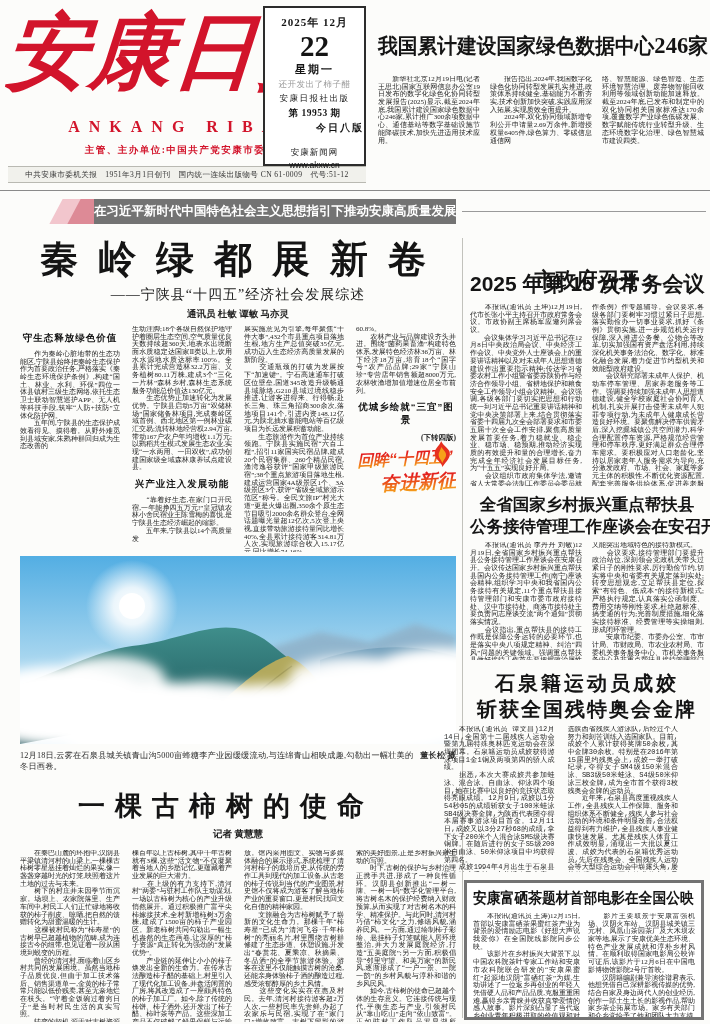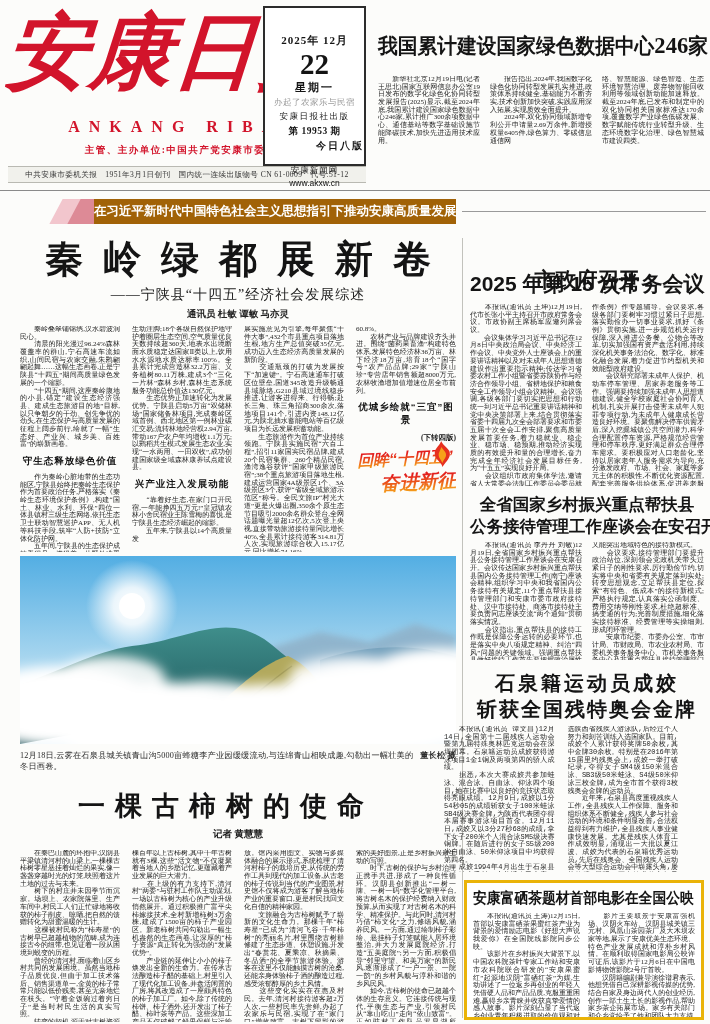--- a/index.html
+++ b/index.html
@@ -26,21 +26,21 @@
   }
   .mast-footer {
     left:8px; top:166px; width:358px; height:17px;
     background:#f1f1ec; border-top:1px solid #b9b9b2; border-bottom:1px solid #b9b9b2;
     font-size:7.6px; line-height:15px; color:#333; text-align:center; letter-spacing:.4px;
     white-space:nowrap;
   }
   
   .datebox {
     left:263px; top:6px; width:103px; height:160px;
-    border:2px solid #2c2c2c; background:#fff; text-align:center; padding-top:25px;
+    border:2px solid #2c2c2c; background:#fff; text-align:center; padding-top:7px;
   }
   .db-ym   { font-size:11px; font-weight:bold; letter-spacing:1px; }
   .db-day  { font-size:29px; font-weight:bold; line-height:32px; }
   .db-week { font-size:11px; font-weight:bold; letter-spacing:2px; }
   .db-lunar{ font-size:8.5px; color:#9a9a9a; margin-top:2px; letter-spacing:.5px;}
   .db-pub  { font-size:8.5px; margin-top:2px; letter-spacing:1.5px; }
   .db-issue{ font-size:9.5px; font-weight:bold; margin-top:2px; letter-spacing:.5px;}
   .db-pages{ font-size:10px;  font-weight:bold; margin-top:1px; letter-spacing:2px;text-align:right;}
   .db-site { font-size:8.5px; margin-top:12px; letter-spacing:1px;}
   .db-url  { font-size:8.5px; margin-top:1px; font-family:"Liberation Sans",sans-serif;}
@@ -60,29 +60,29 @@
     font-size:7px; line-height:1.1; text-align:justify; white-space:pre-line;
     color:#1c1c1c;
   }
 
   .rule-top { left:0; top:190px; width:710px; height:1px; background:#8a8a8a; }
 
   
   .banner-deco1 { left:56px; top:199px; width:30px; height:25px; background:#f2c6cd; transform:skewX(-28deg); }
   .banner-deco2 { left:74px; top:199px; width:30px; height:25px; background:#dd8a96; transform:skewX(-28deg); }
   .banner {
-    left:94px; top:199px; width:362px; height:25px; background:#a16207;
+    left:94px; top:199px; width:362px; height:25px; background:#737373;
     color:#fff; font-family:"Liberation Sans",sans-serif; font-weight:bold;
     font-size:12.5px; line-height:25px; text-align:center; white-space:nowrap;
   }
   .banner-line { left:462px; top:211px; width:244px; height:1px; background:#9a9a9a; }
 
   
   .main-h {
-    left:20px; top:234px; width:436px; text-align:center;
+    left:20px; top:234px; width:436px; 
     font-family:"Liberation Sans",sans-serif; font-weight:900; font-size:38px;
     letter-spacing:20px; white-space:nowrap; text-indent:20px;
   }
   .main-sub { left:20px; top:286px; width:436px; text-align:center; font-size:14px; letter-spacing:1px; color:#222; }
   .main-by  { left:20px; top:308px; width:436px; text-align:center; font-size:9.5px; font-weight:bold; color:#222; }
   .main-cols { left:20px; top:326px; width:436px; height:226px; display:flex; gap:12px; }
   .main-cols .mcol { flex:1; overflow:hidden; }
   .subhead {
     font-family:"Liberation Sans",sans-serif; font-weight:bold; font-size:9.5px;
     text-align:center; margin:6px 0; letter-spacing:1px;
@@ -127,42 +127,42 @@
   .rec-h1 { top:494px; font-size:16.5px; }
   .rec-h2 { top:516px; font-size:16.5px; }
   .rec-cols { left:470px; top:542px; width:234px; height:118px; display:flex; gap:10px; }
 
   .ath-h1 { top:670px; font-size:20px; font-family:"Liberation Serif",serif; letter-spacing:3px; }
   .ath-h2 { top:696px; font-size:20px; font-family:"Liberation Serif",serif; letter-spacing:2px; }
   .ath-cols { left:444px; top:726px; width:234px; height:146px; display:flex; gap:13px;font-family:Liberation Mono, monospace; }
 
   .moviebox {
     left:464px; top:880px; width:240px; height:140px;
-    border:3px solid #eab308; background:#fff; padding:6px 6px 4px 6px;
+    border:3px solid #737373; background:#fff; padding:6px 6px 4px 6px;
   }
   .movie-h {
     font-family:"Liberation Sans",sans-serif; font-weight:900; font-size:15px;
     white-space:nowrap; transform:scaleX(.92); transform-origin:left; margin-bottom:5px;
   }
   .movie-cols { display:flex; gap:8px; height:104px; overflow:hidden; }
   .movie-cols .rcol { flex:1; overflow:hidden; }
 </style>
 </head>
 <body>
 
 <div class="abs mast-title">安康日报</div>
 <div class="abs mast-latin">ANKANG RIBAO</div>
 <div class="abs mast-supervisor">主管、主办单位:中国共产党安康市委员会</div>
 <div class="abs mast-footer">中共安康市委机关报　1951年3月1日创刊　国内统一连续出版物号 CN 61-0009　代号:51-12</div>
 
 <div class="abs datebox">
   <div class="db-ym">2025年 12月</div>
   <div class="db-day">22</div>
   <div class="db-week">星期一</div>
-  <div class="db-lunar">办起了农家乐与民宿</div>
+  <div class="db-lunar">还开发出了柿子醋</div>
   <div class="db-pub">安康日报社出版</div>
   <div class="db-issue">第 19953 期</div>
   <div class="db-pages">今日八版</div>
   <div class="db-site">安康新闻网</div>
   <div class="db-url">www.akxw.cn</div>
 </div>
 
 <div class="abs topart">
   <div class="topart-h"><span>我国累计建设国家绿色数据中心</span><span class="num">246</span><span>家</span></div>
   <div class="topart-cols">
@@ -179,23 +179,20 @@
 <div class="abs banner-deco2"></div>
 <div class="abs banner">在习近平新时代中国特色社会主义思想指引下推动安康高质量发展</div>
 <div class="abs banner-line"></div>
 
 <div class="abs main-h">秦岭绿都展新卷</div>
 <div class="abs main-sub">——宁陕县“十四五”经济社会发展综述</div>
 <div class="abs main-by">通讯员 杜敏 谭敏 马亦灵</div>
 
 <div class="abs main-cols">
   <div class="mcol">
-    <div class="smalltext">　　秦岭叠翠铺锦绣,汉水碧波润民心。
-　　清晨的阳光漫过96.24%森林覆盖率的群山,宁石高速车流如织,山间民宿与农家交融,朱鹮翩翩起舞……这幅生态画卷,正是宁陕县“十四五”期间高质量绿色发展的一个缩影。
-　　“十四五”期间,这座秦岭腹地的小县,锚定“建设生态经济强县、建成生态旅游目的地”目标,以只争朝夕的干劲、创先争优的劲头,在生态保护与高质量发展的征程上阔步前行,绘就了一幅“生态好、产业兴、城乡美、百姓富”的崭新画卷。</div>
     <div class="subhead">守生态释放绿色价值</div>
     <div class="smalltext">　　作为秦岭心脏地带的生态功能区,宁陕县始终把秦岭生态保护作为首要政治任务,严格落实《秦岭生态环境保护条例》,构建“国土、林业、水利、环保”四位一体县镇村三级生态网络,依托生态卫士联动智慧巡护APP、无人机等科技手段,筑牢“人防+技防”立体化防护网。
 　　五年间,宁陕县的生态保护成效看得见、摸得着。从野外难觅到县域安家,朱鹮种群回归成为生态改善的</div>
   </div>
   <div class="mcol">
     <div class="smalltext">生动注脚;18个各级自然保护地守护着圈层生态空间,空气质量优良天数持续超360天,地表水出境断面水质稳定达国家Ⅱ类以上,饮用水水源地水质达标率100%。全县累计完成营造林32.2万亩、义务植树80.11万株,建成3个“三化一片林”森林乡村,森林生态系统服务功能总价值达130亿元。
 　　生态优势正加速转化为发展优势。宁陕县启动5万亩“双储林场”国家储备林项目,完成秦岭区域首例、西北地区第一例林业碳汇交易;流转林地经营权2.94万亩,带动167户农户年均增收1.1万元;以鹮稻共生模式发展生态农业,实现“一水两用、一田双收”,成功创建国家级全域森林康养试点建设县。</div>
     <div class="subhead">兴产业注入发展动能</div>
     <div class="smalltext">　　“靠着好生态,在家门口开民宿,一年能挣四五万元!”皇冠镇农林小舍民宿业主陈雪梅的喜悦,是宁陕县生态经济崛起的缩影。
 　　五年来,宁陕县以14个高质量发</div>

